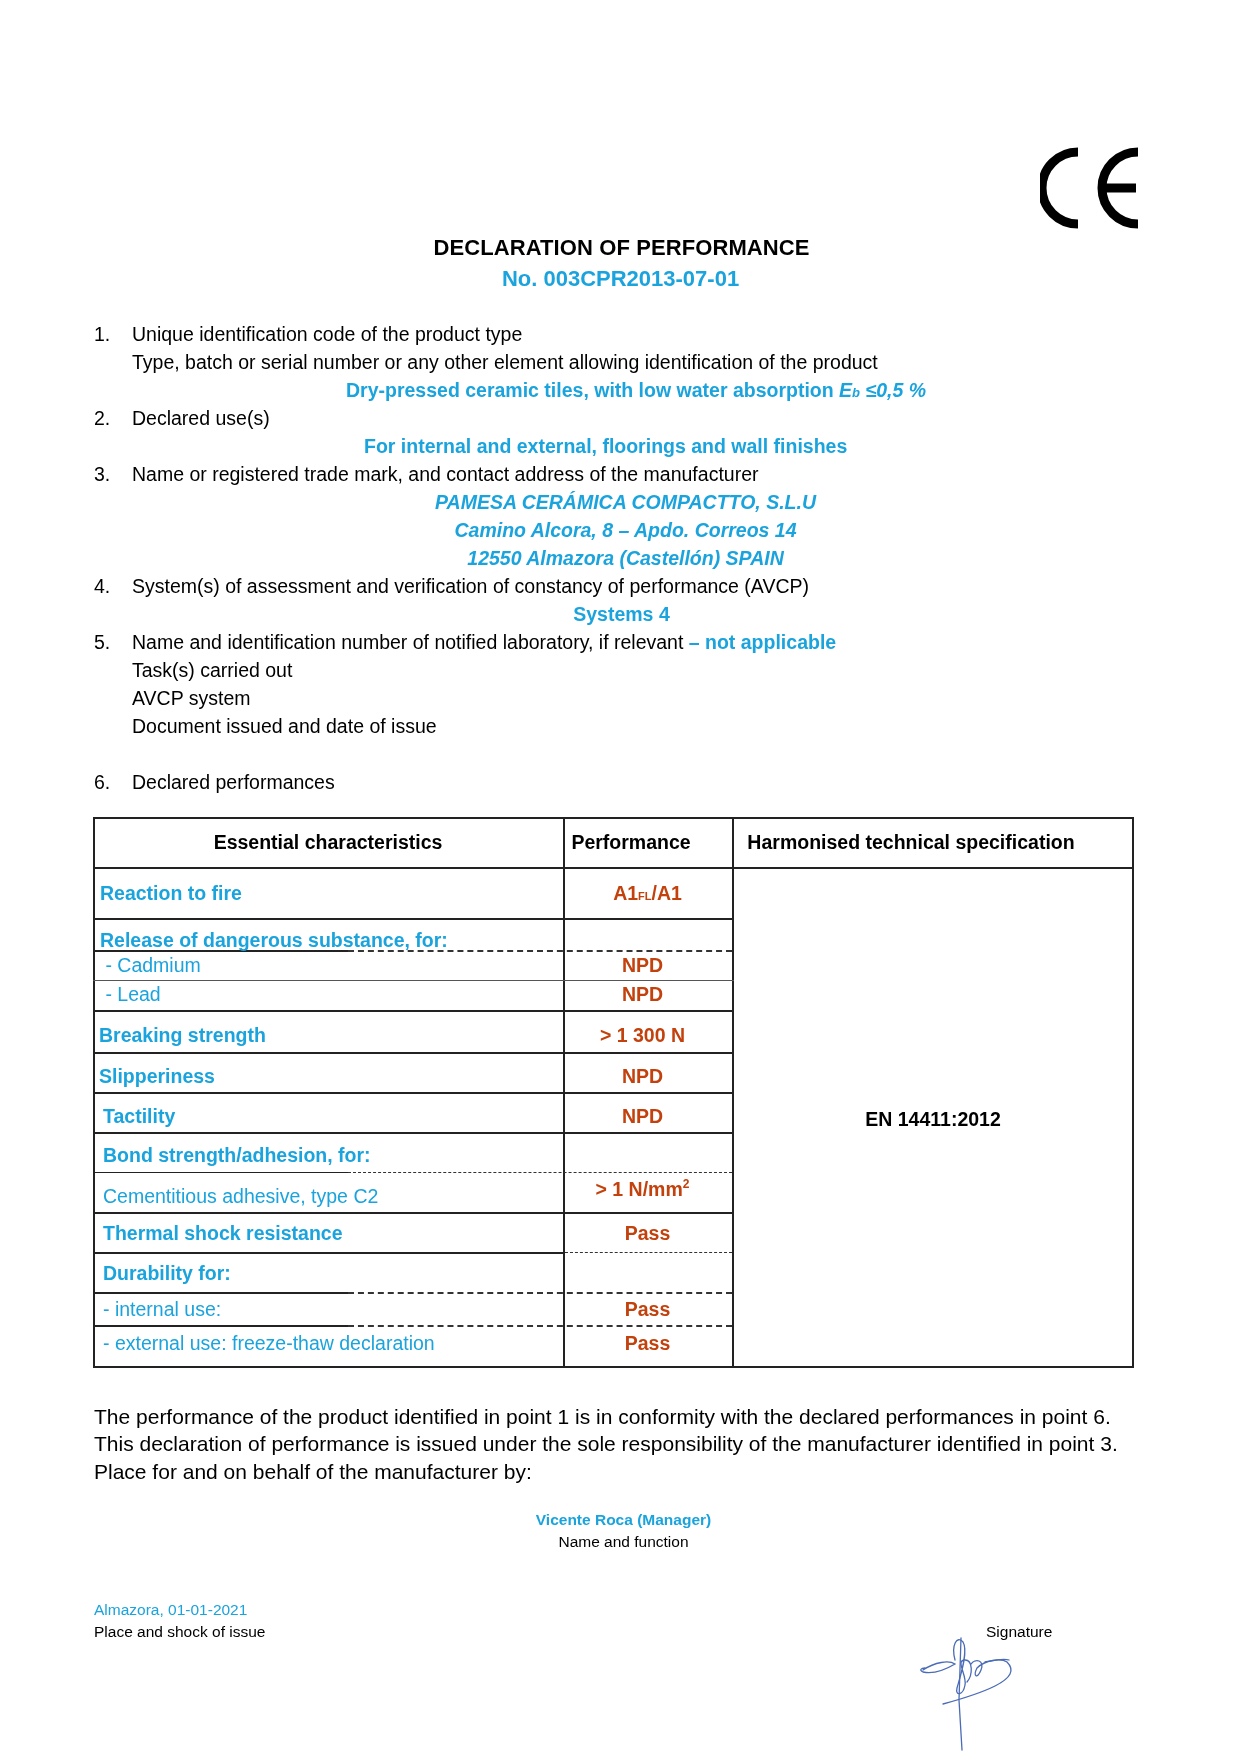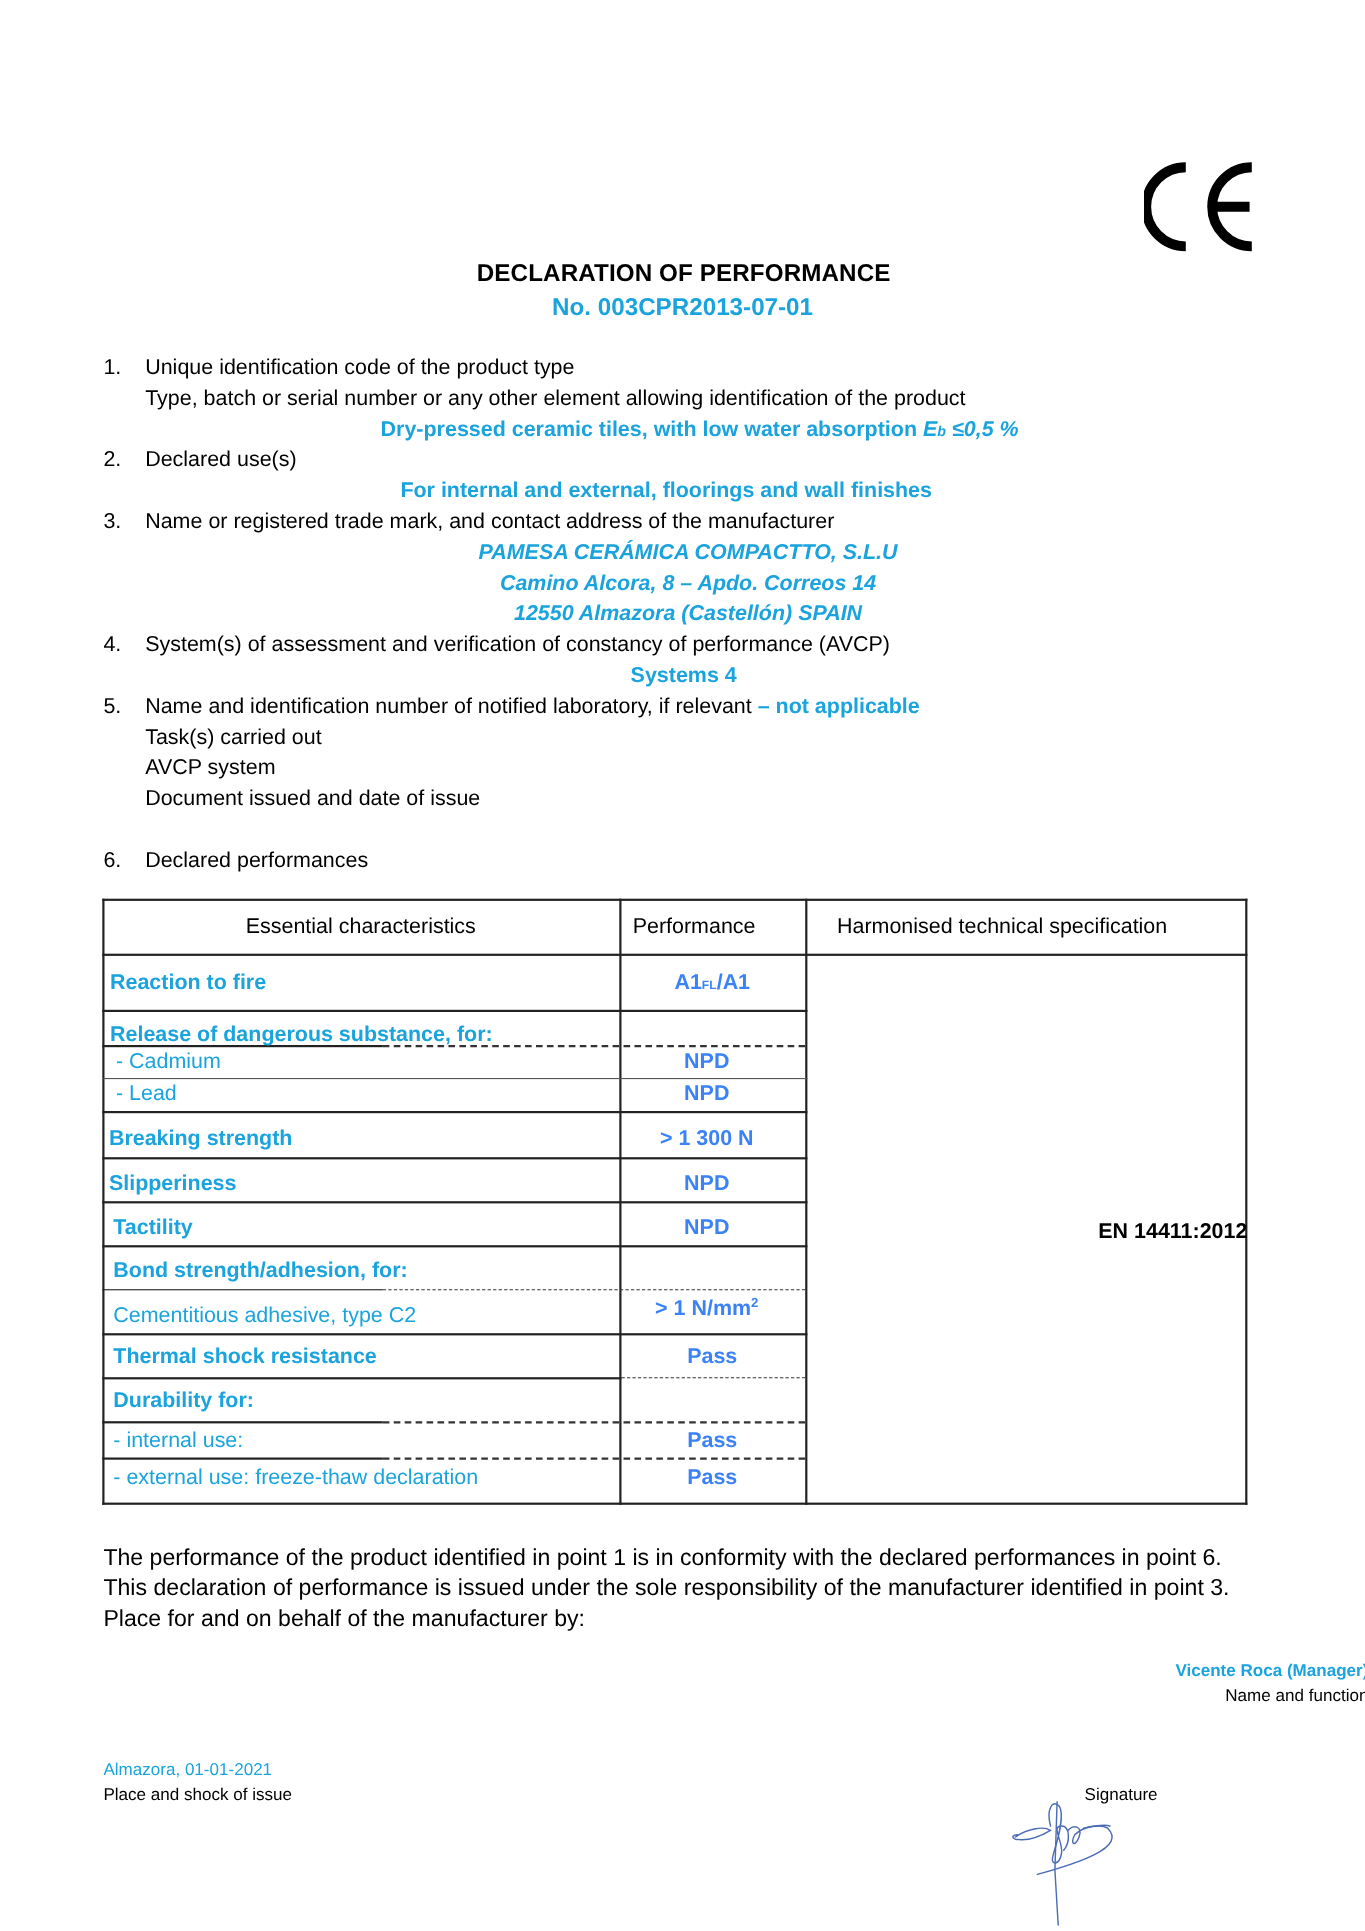--- a/index.html
+++ b/index.html
@@ -2,42 +2,42 @@
 <html><head>
 <meta charset="utf-8">
 <style>
   html, body { margin: 0; padding: 0; background: #ffffff; }
   body { width: 1241px; height: 1755px; position: relative; overflow: hidden;
          font-family: "Liberation Sans", sans-serif; color: #000; }
   .abs { position: absolute; }
   .blue { color: #1aa3dc; }
   .b { font-weight: bold; }
   .i { font-style: italic; }
-  .center { text-align: right; }
+  .center { text-align: center; }
 
   #ce-mark { left: 1040px; top: 146px; width: 106px; height: 84px; }
 
   .title { left: 0; width: 1241px; top: 235px; font-size: 22px; font-weight: bold; text-align: center; letter-spacing: 0.1px; }
   .title-inner { position: relative; left: 1px; }
   .docno { left: 0; width: 1241px; top: 266px; font-size: 22px; font-weight: bold; text-align: center; }
 
   .txt { font-size: 19.5px; line-height: 22px; white-space: nowrap; }
   .num { left: 94px; }
   .lbl { left: 132px; }
   .cline { left: 0; width: 1241px; text-align: center; }
 
   
   #perf-table { left: 93px; top: 817px; width: 1041px; height: 551px; }
   .line { position: absolute; background: #222; }
   .hline { height: 2px; }
   .vline { width: 2px; }
   .dash { position: absolute; height: 0; border-top: 2px dashed #333; }
   .cell { position: absolute; font-size: 19.5px; white-space: nowrap; }
-  .th { font-weight: normal; text-align: center; font-size: 19.5px; }
-  .perf { text-align: center; font-weight: bold; color: #3b82f6; }
+  .th { font-weight: bold; text-align: center; font-size: 19.5px; }
+  .perf { text-align: center; font-weight: bold; color: #c2410c; }
   .sub { font-size: 11px; font-weight: bold; }
   sup { font-size: 12px; }
 
   .footer-txt { font-size: 21px; line-height: 27.5px; white-space: nowrap; left: 94px; }
   .small { font-size: 15.5px; white-space: nowrap; }
 </style>
 </head>
 <body>
 
 <svg id="ce-mark" class="abs" viewBox="0 0 106 84">

